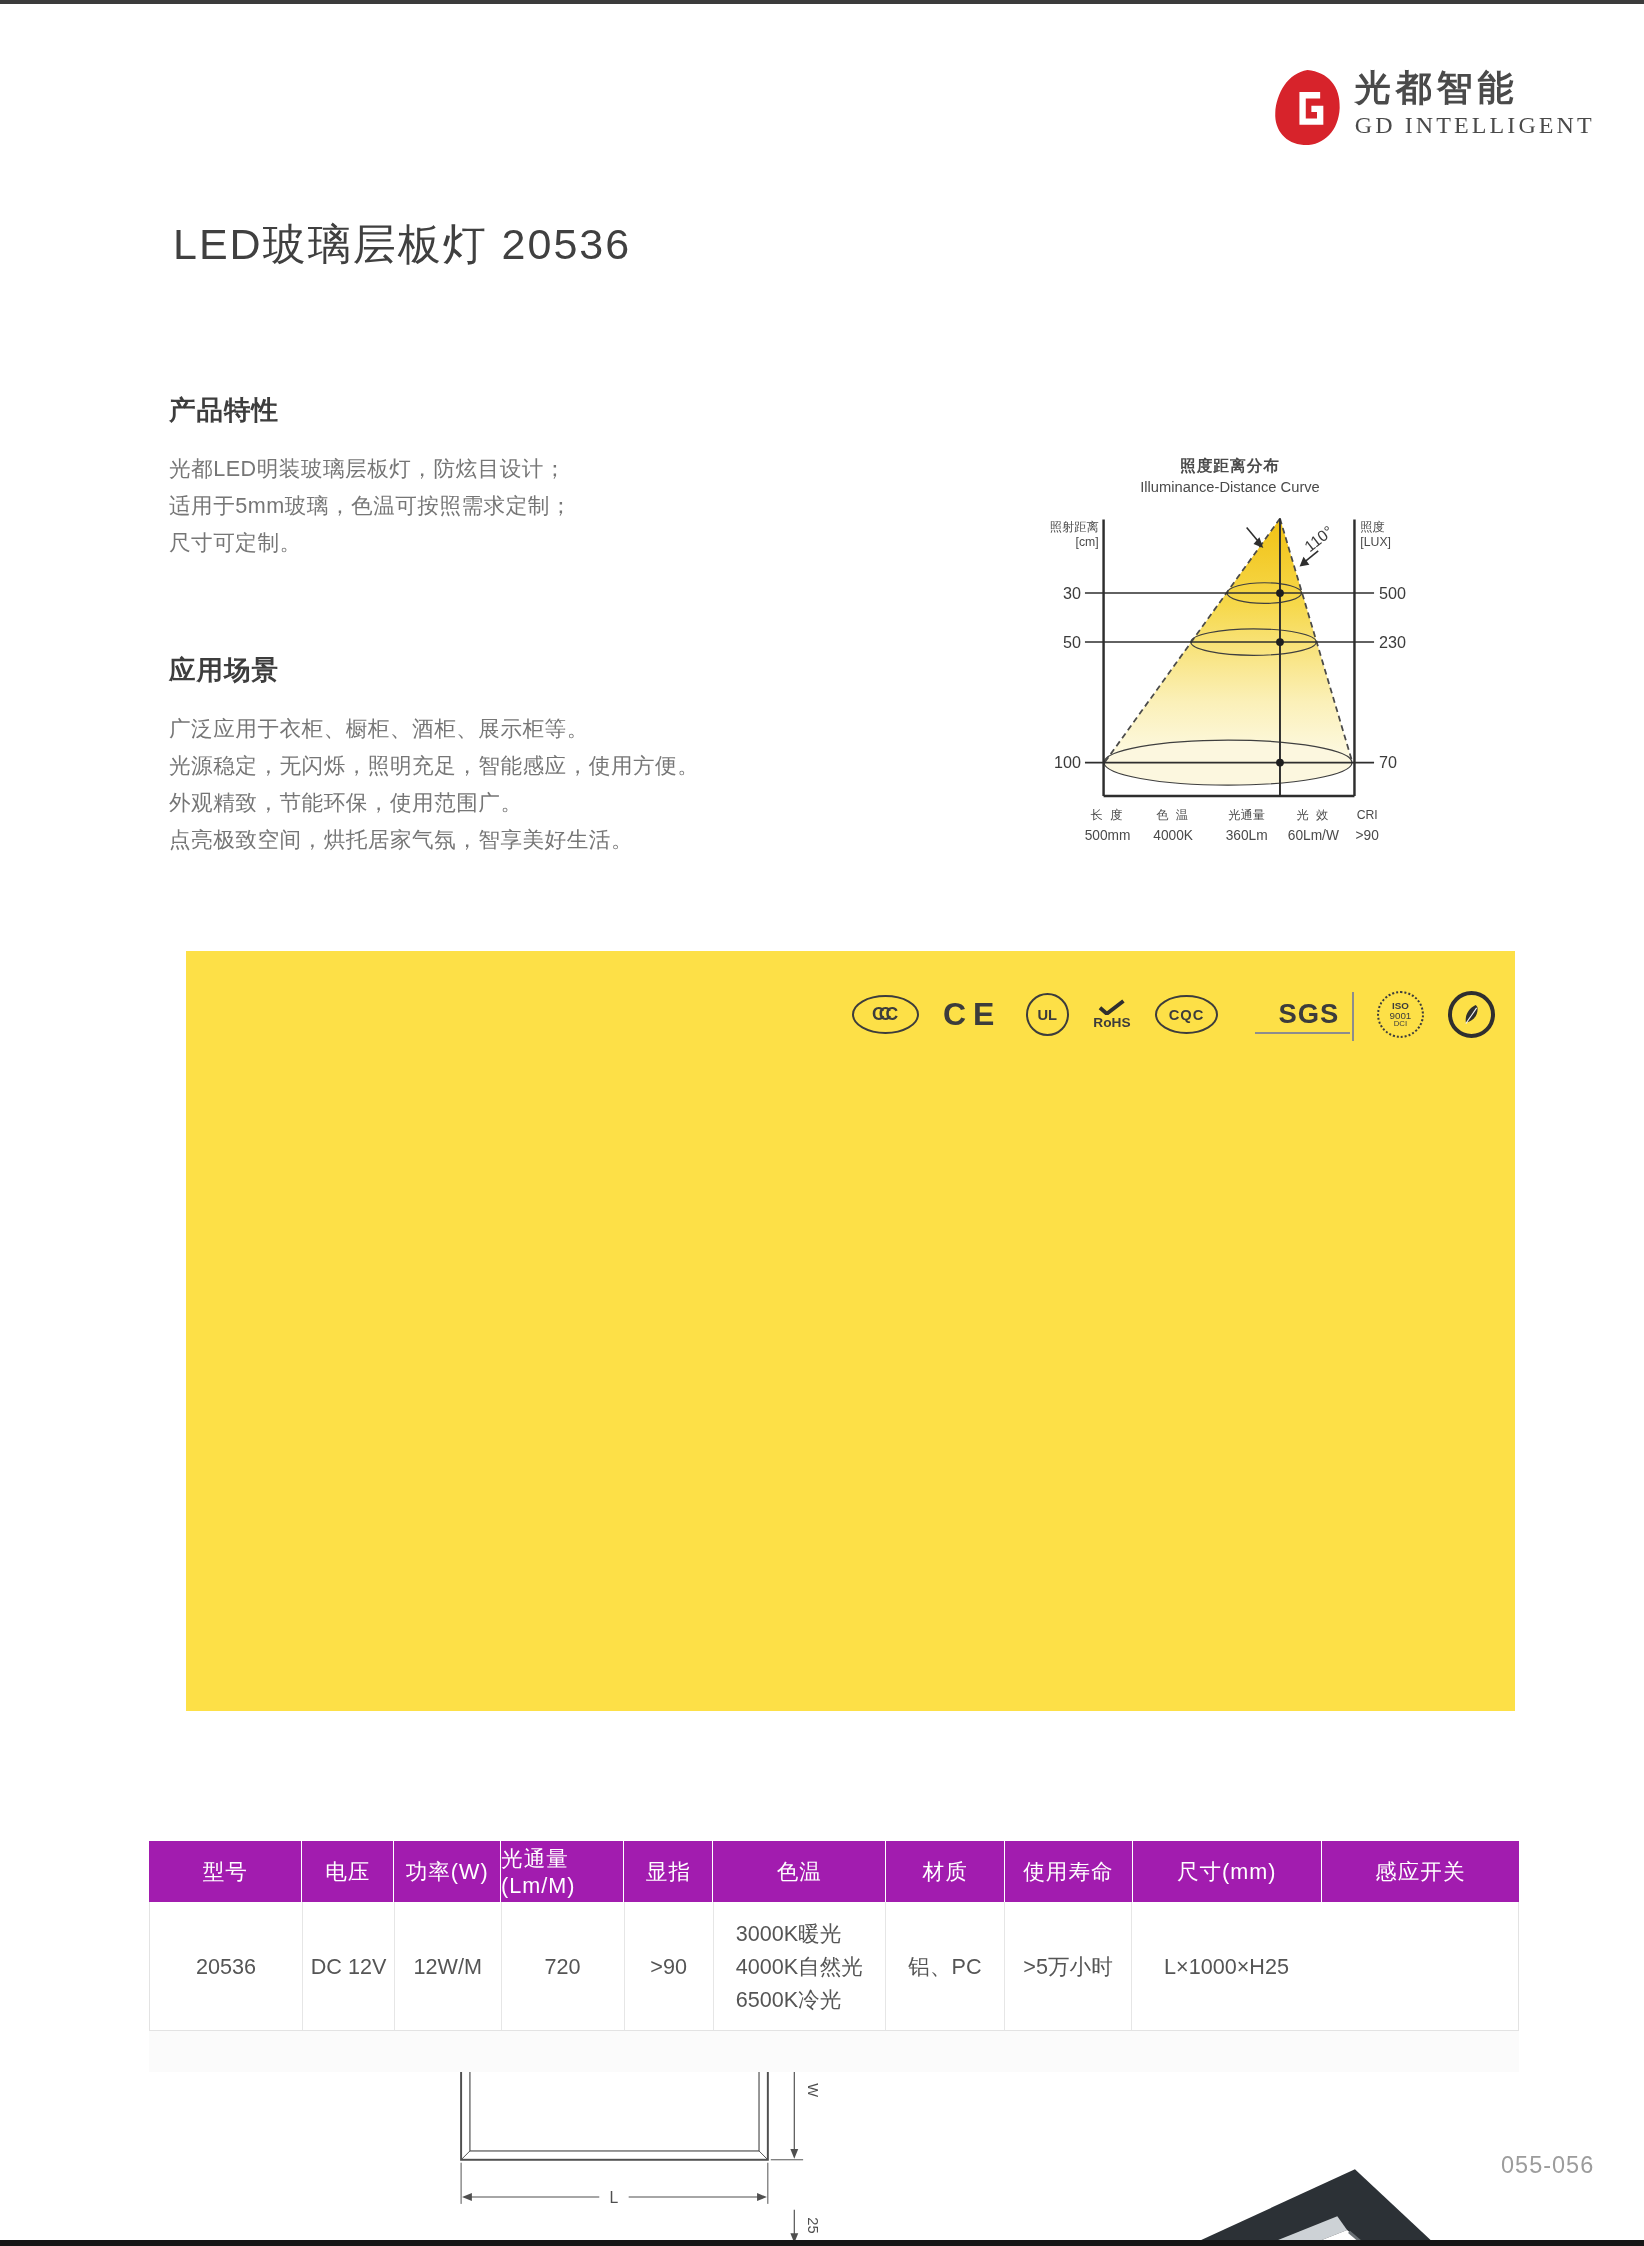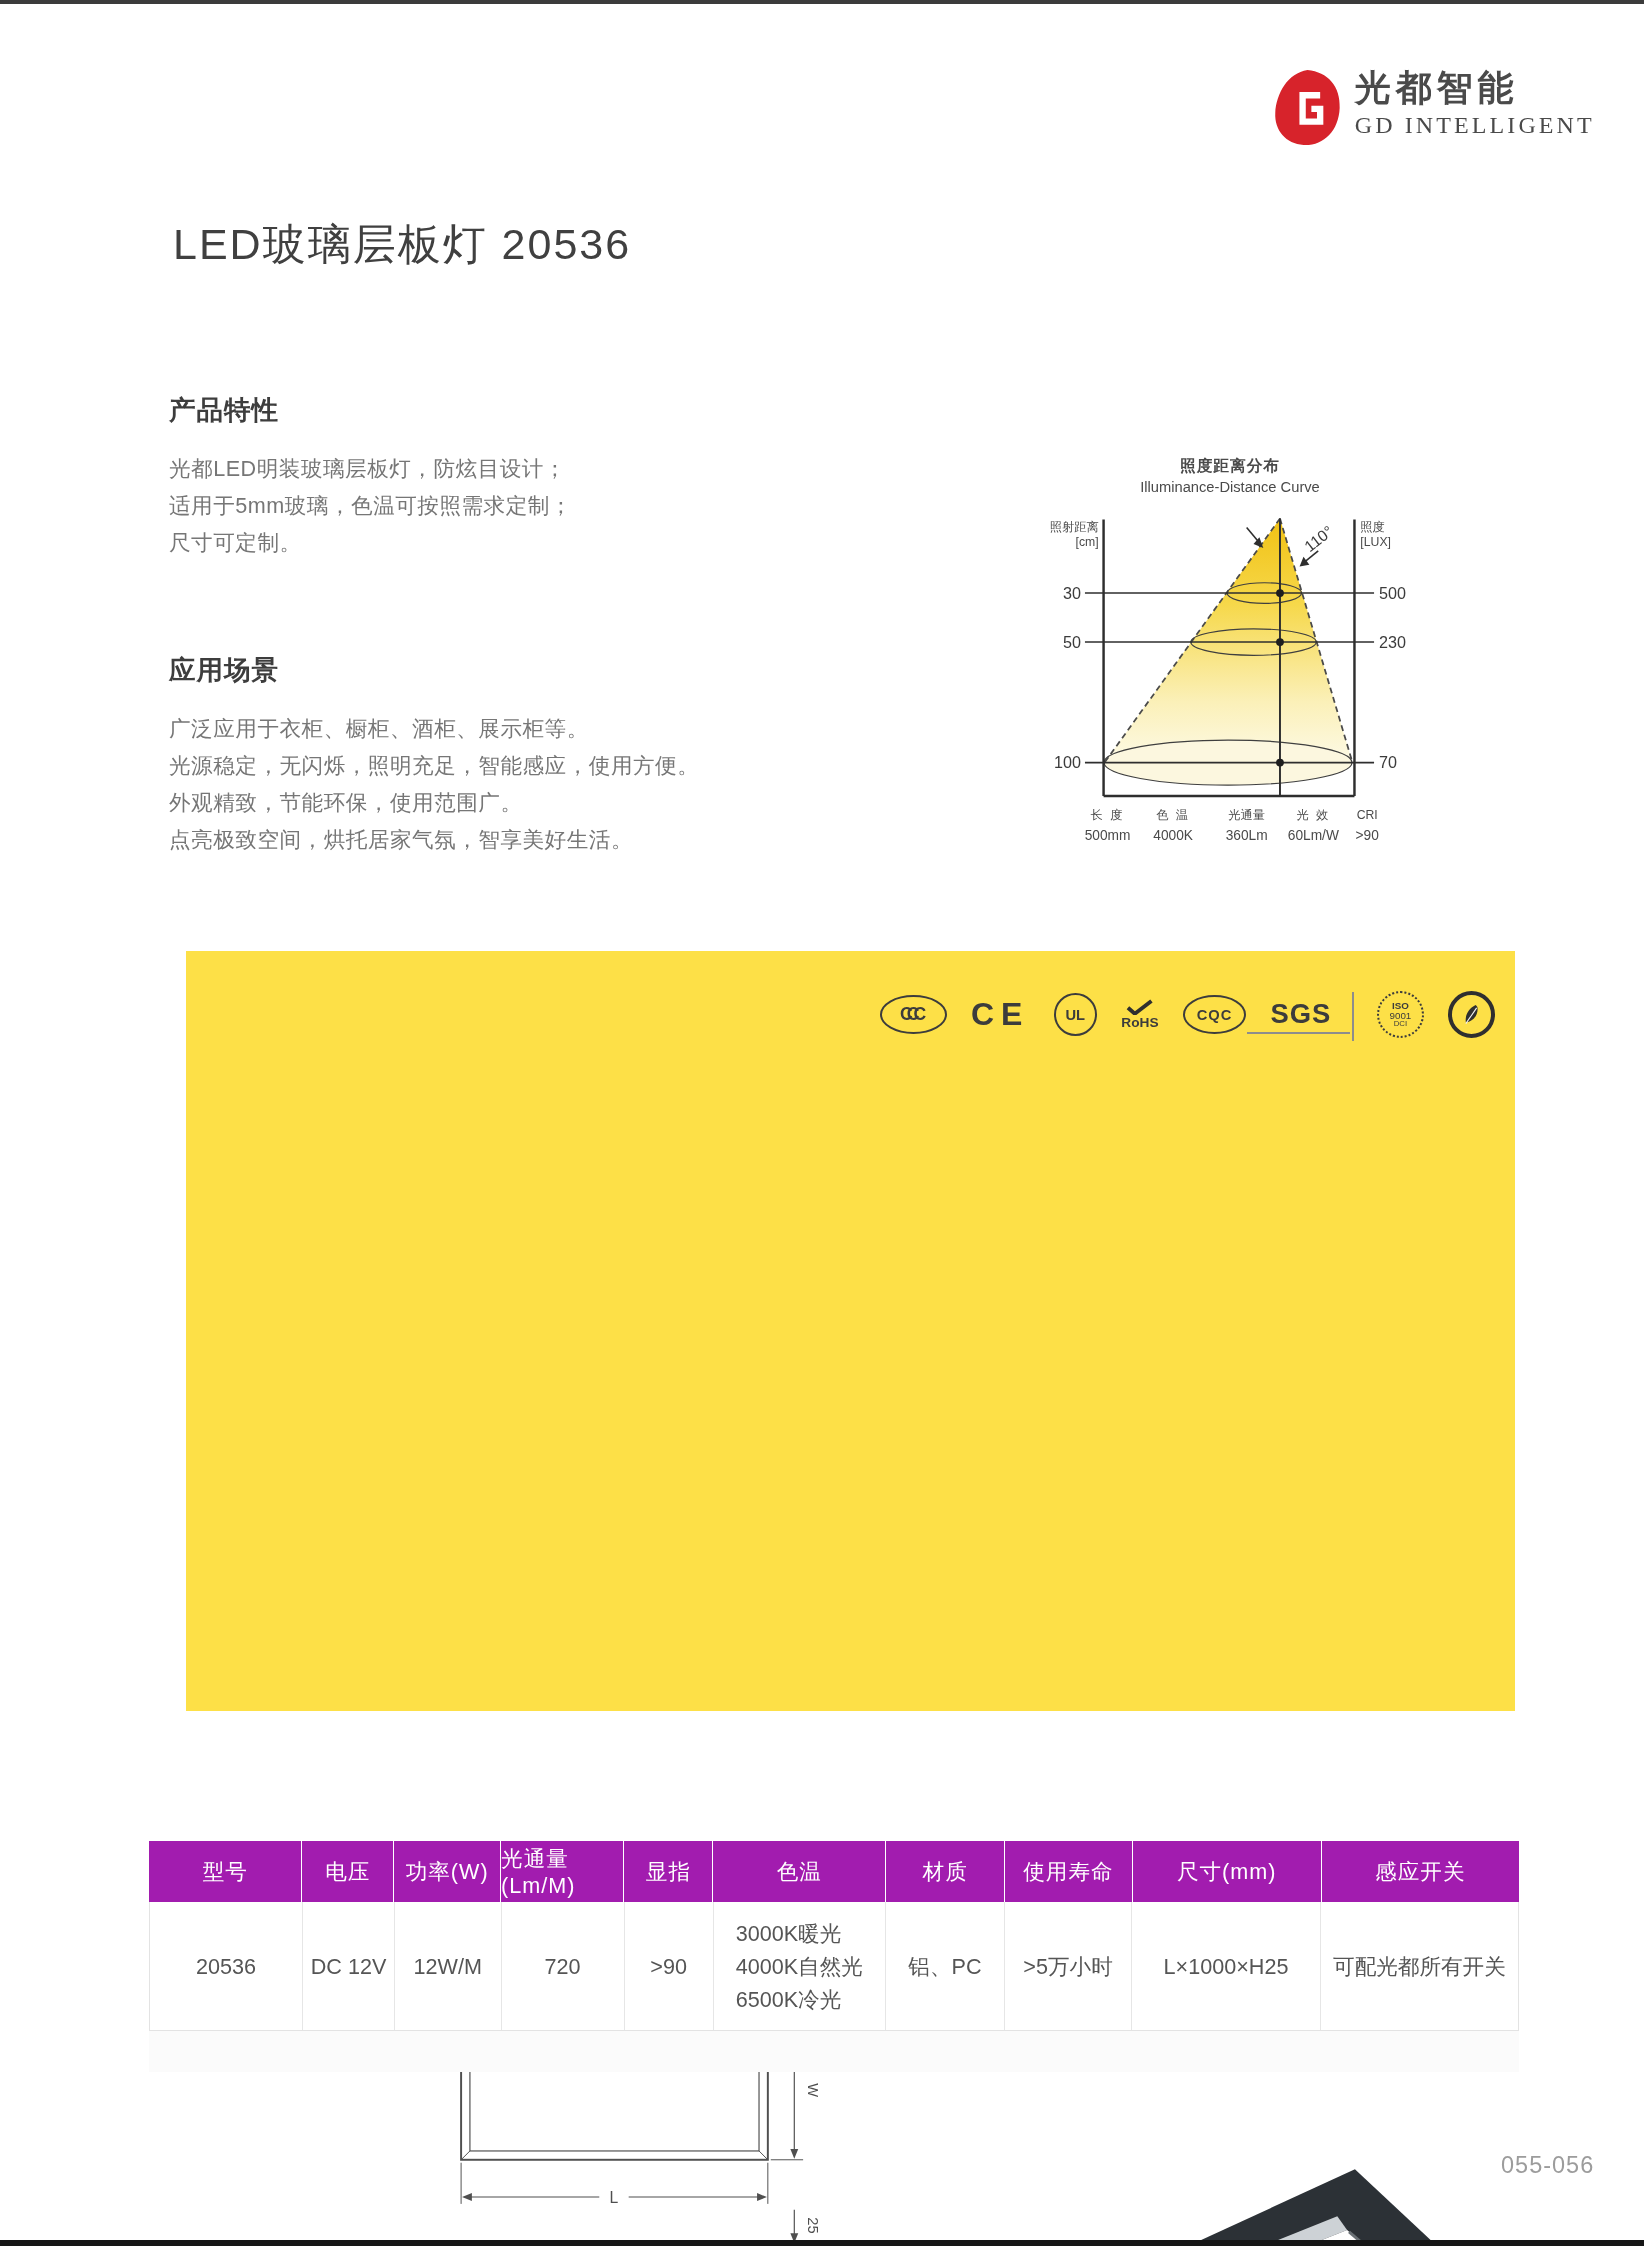--- a/index.html
+++ b/index.html
@@ -29,21 +29,21 @@
 
   
   .certs{position:absolute;top:39px;right:19.6px;height:49px;display:flex;align-items:center;gap:24.5px;color:#3c3c3c;}
   .cert{display:flex;align-items:center;justify-content:flex-end;flex-direction:column;}
   .c-oval{border:2.9px solid #3c3c3c;border-radius:50%;display:flex;align-items:center;justify-content:center;}
   .c-ccc{width:57px;height:35px;font-size:17.6px;font-weight:bold;letter-spacing:-5.9px;padding-right:5.9px;}
   .c-ce{font-size:32px;font-weight:bold;letter-spacing:6.9px;}
   .c-ul{width:39px;height:39px;border-radius:50%;border:2.9px solid #3c3c3c;font-size:14.7px;font-weight:bold;display:flex;align-items:center;justify-content:center;}
   .c-rohs{font-size:13.7px;font-weight:bold;}
   .c-cqc{width:59px;height:35px;font-size:14.7px;font-weight:bold;letter-spacing:1px;}
-  .c-sgs{position:relative;font-size:27.4px;font-weight:bold;letter-spacing:1px;padding:0 21px 2px 0;}
+  .c-sgs{position:relative;font-size:27.4px;font-weight:bold;letter-spacing:1px;padding:0 13px 2px 0;margin-left:36px;}
   .c-sgs::before{content:"";position:absolute;left:-23.5px;right:2px;bottom:-2px;height:2px;background:#8d8d8d;}
   .c-sgs::after{content:"";position:absolute;right:-2px;top:-5.9px;bottom:-9.8px;width:2px;background:#8d8d8d;}
   .c-iso{width:43px;height:43px;border:2px dotted #3c3c3c;border-radius:50%;display:flex;flex-direction:column;align-items:center;justify-content:center;line-height:1;}
   .c-iso .l1{font-size:9.8px;font-weight:bold;}
   .c-iso .l2{font-size:9.8px;font-weight:normal;}
   .c-iso .l3{font-size:7.8px;}
   .c-eco{width:39px;height:39px;border:4.9px solid #2f2f2f;border-radius:50%;display:flex;align-items:center;justify-content:center;}
 
   .dim-drawing{position:absolute;left:270px;top:1051px;}
   .render-box{position:absolute;left:769px;top:1181px;width:745px;height:475px;background:#ffffff;}
@@ -280,21 +280,20 @@
       <div class="dcell w5">
         <span class="cct">
           <span>3000K暖光</span><br>
           <span>4000K自然光</span><br>
           <span>6500K冷光</span>
         </span>
       </div>
       <div class="dcell w6">铝、PC</div>
       <div class="dcell w7">&gt;5万小时</div>
       <div class="dcell w8">L×1000×H25</div>
-      <div class="dcell w9">可配光都所有开关</div>
     </div>
     <div class="substrip"></div>
   </div>
 
   <div class="page-number">055-056</div>
 
   <div class="edge bottom"></div>
 </div>
 
 

